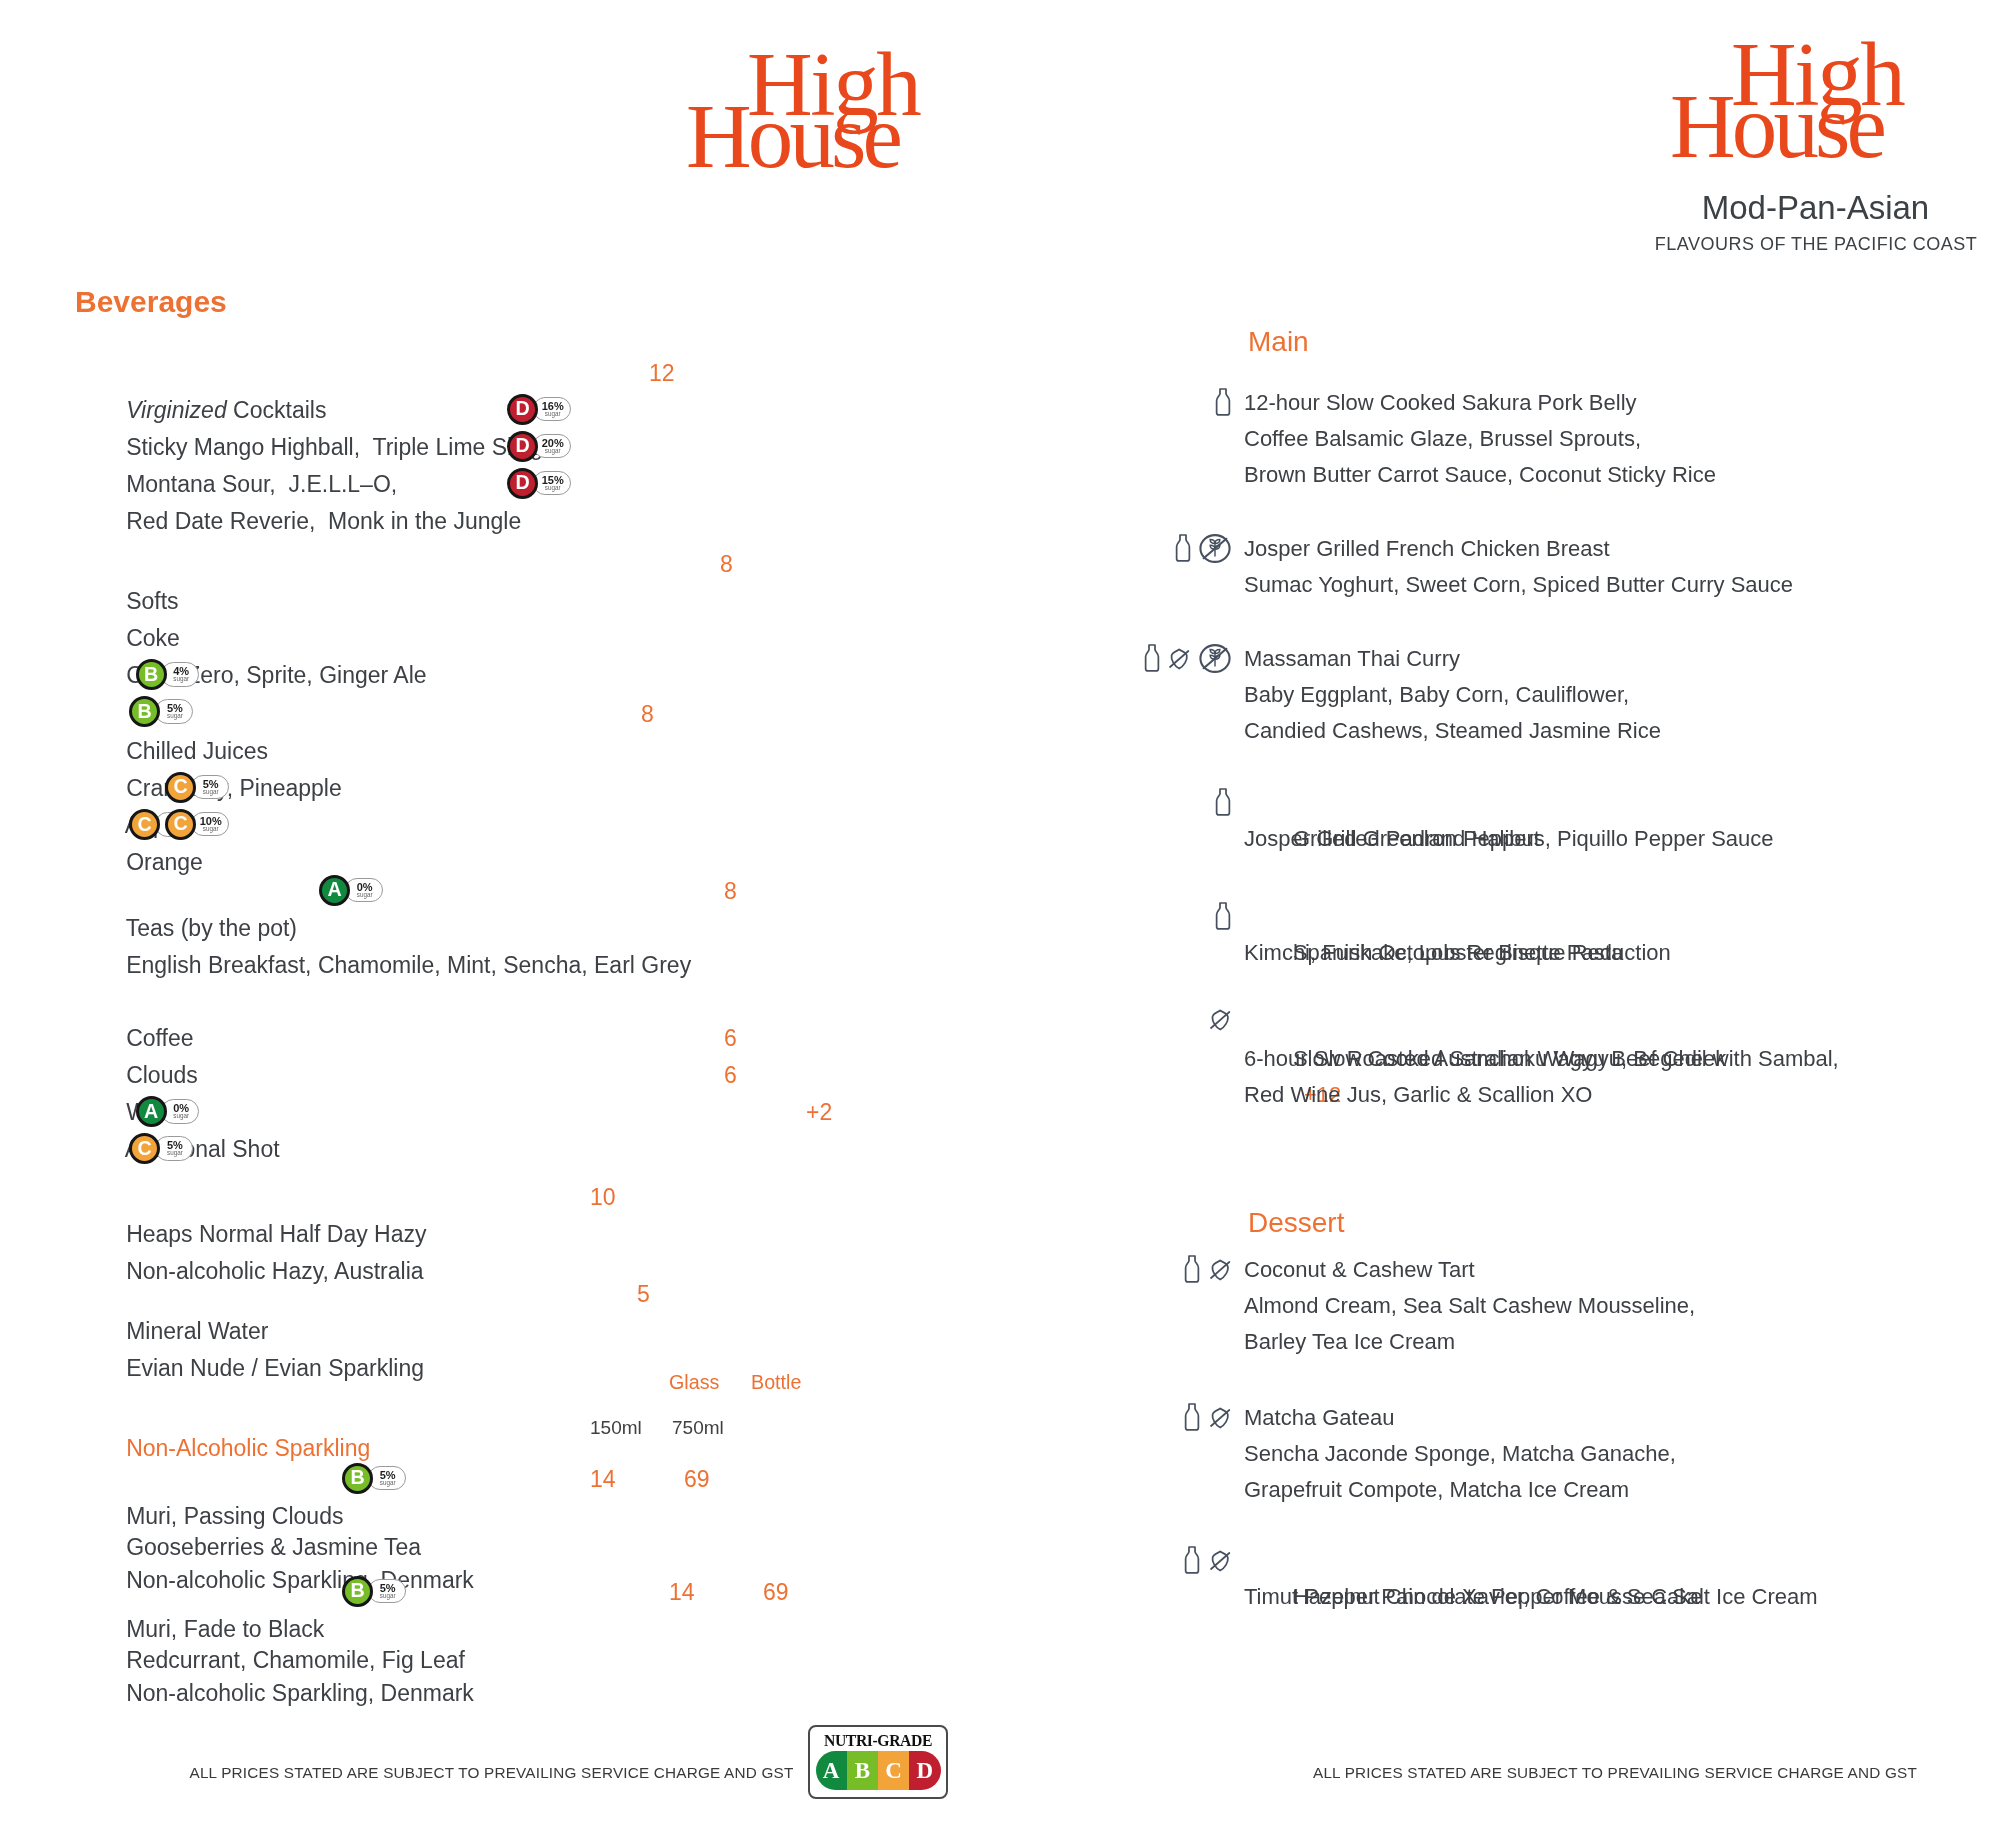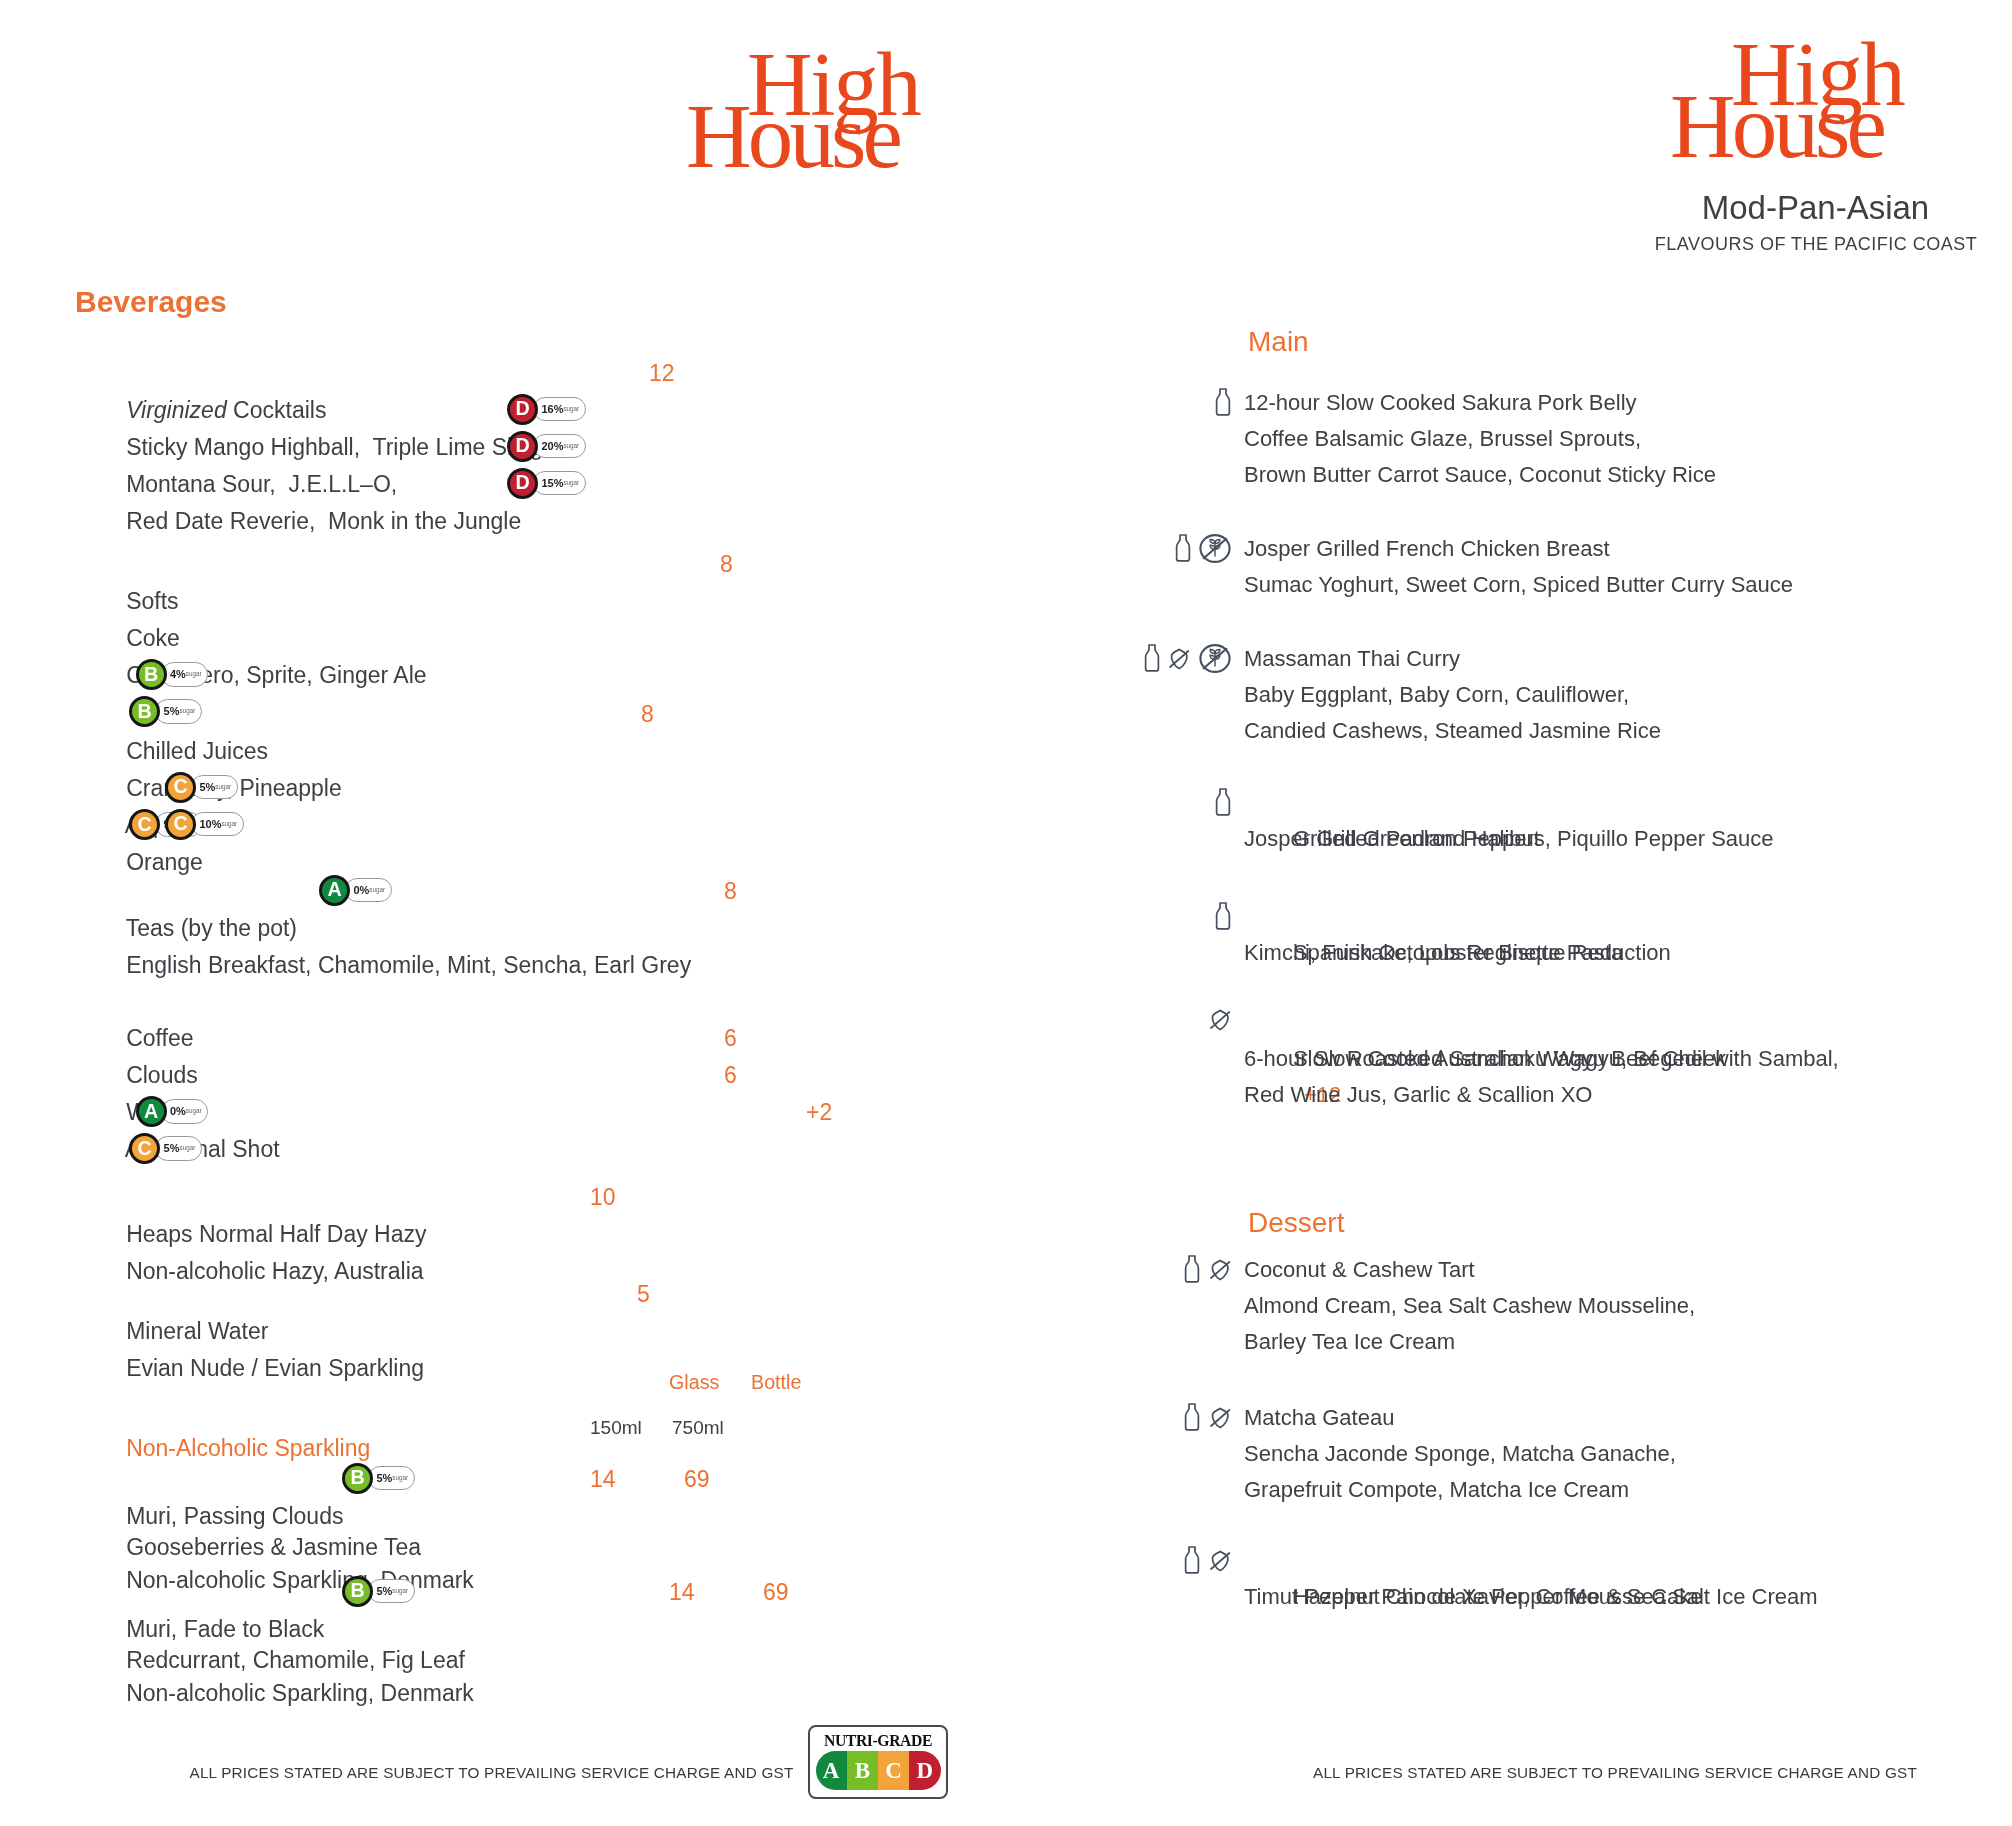--- a/index.html
+++ b/index.html
@@ -42,21 +42,21 @@
   
   .badge { display:inline-flex; align-items:center; vertical-align:middle;
            margin-left:9.4px; position:relative; top:-2.4px; }
   .badge.abs { position:absolute; top:1.6px; margin:0; }
   .bc { width:31px; height:31px; border-radius:50%; border:3.1px solid #161616; box-sizing:border-box;
         display:flex; align-items:center; justify-content:center;
         color:#fff; font-weight:bold; font-size:19.7px; line-height:1; z-index:2; flex:none; }
   .gA { background:#11893f; } .gB { background:#77bd27; }
   .gC { background:#f2a339; } .gD { background:#c01f2f; }
   .bp { height:24.4px; min-width:38px; margin-left:-5.5px; border:1.6px solid #9a9a9a; border-radius:13.4px;
-        background:#fff; display:flex; flex-direction:row; align-items:center; justify-content:center;
+        background:#fff; display:flex; flex-direction:column; align-items:center; justify-content:center;
         padding:0 5.5px 0 7.9px; box-sizing:border-box; z-index:1; flex:none; }
   .bp .pct { font-size:11px; font-weight:bold; color:#1d1d1d; line-height:10.2px; white-space:nowrap; }
   .bp .sug { font-size:6.3px; color:#666; line-height:6.3px; }
 
   
   .m-item { position:absolute; left:0; width:1006px; padding-left:238px; box-sizing:border-box; }
   .m-line { position:relative; height:36px; line-height:36px; font-size:22px; white-space:pre; }
   .m-icons { position:absolute; left:0; top:2.4px; width:226px; display:flex;
              justify-content:flex-end; align-items:center; gap:6.3px; color:#47505e; }
 

